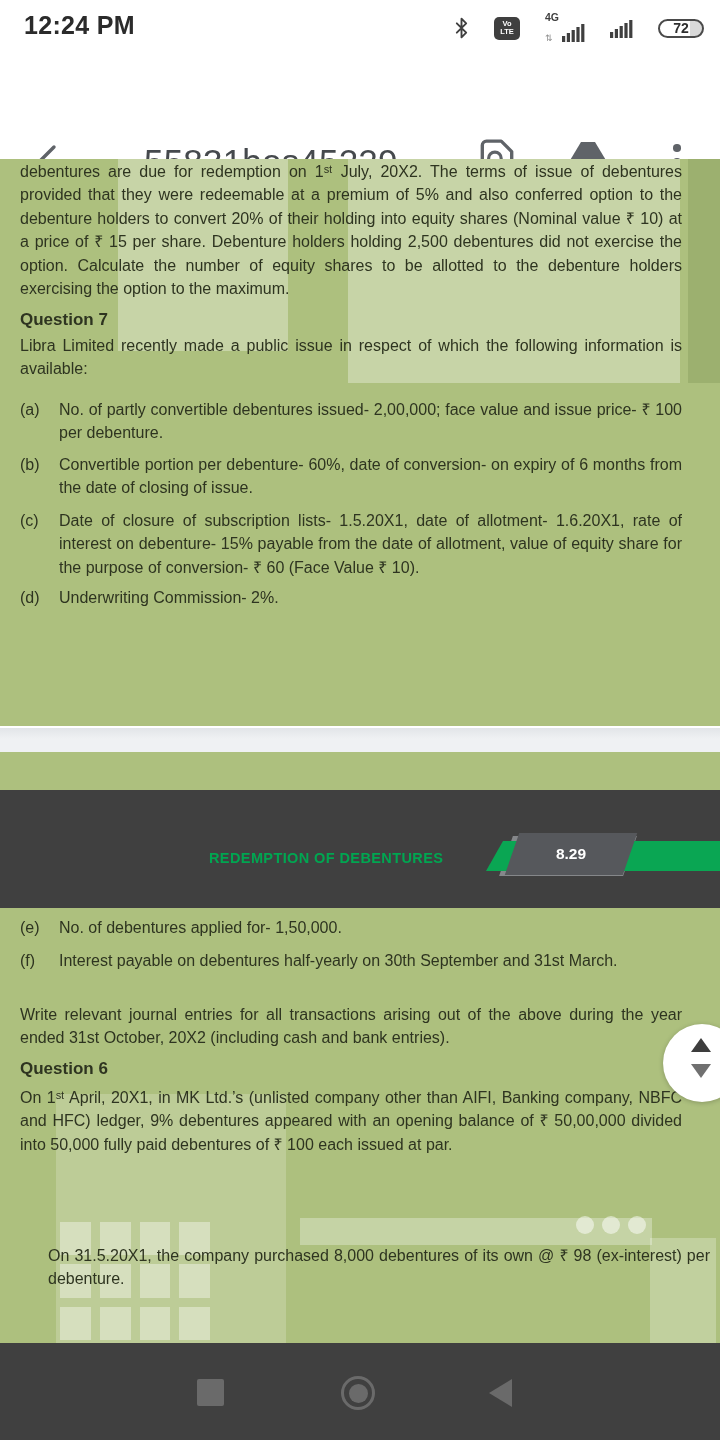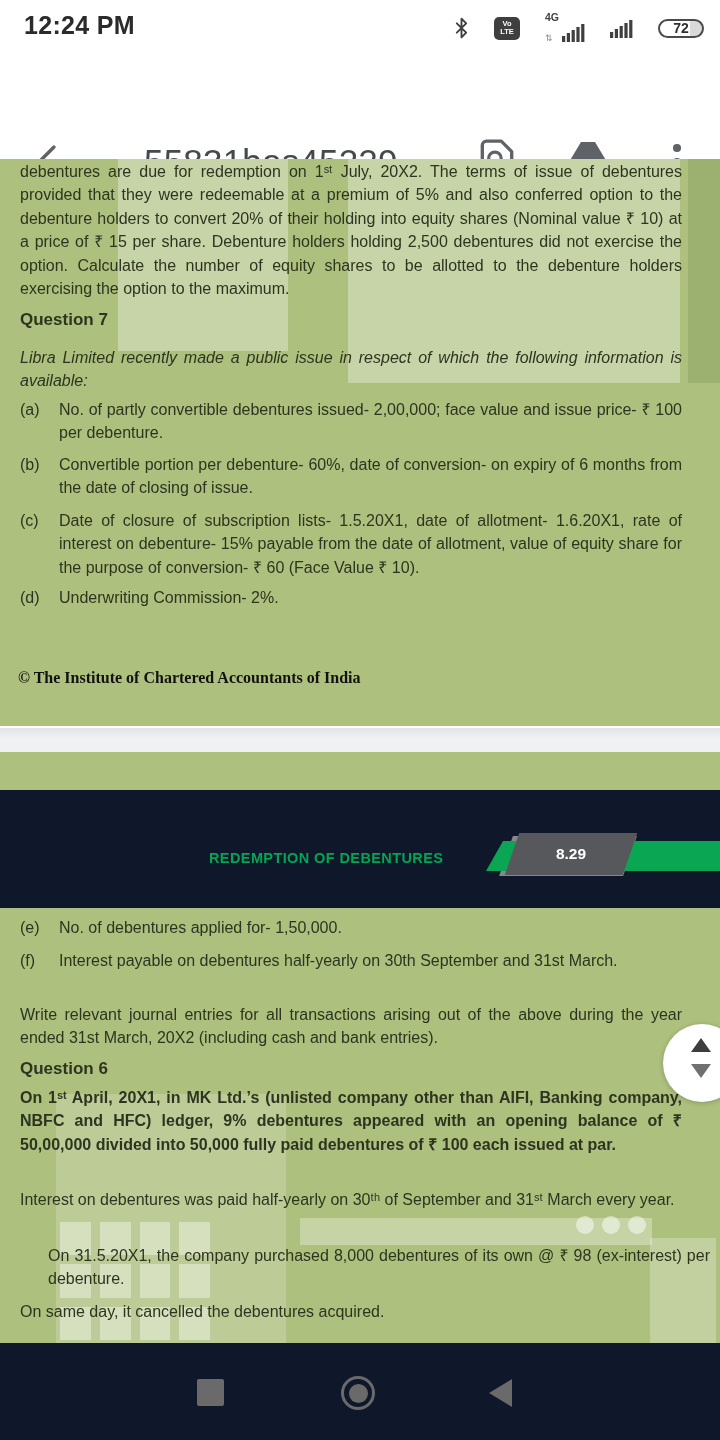--- a/index.html
+++ b/index.html
@@ -1,16 +1,16 @@
 <!DOCTYPE html>
 <html><head>
 <meta charset="utf-8">
 <style>
   html,body{margin:0;padding:0;background:#fff;}
-  .screen{position:relative;width:720px;height:1440px;overflow:hidden;background:#0f172a;
+  .screen{position:relative;width:720px;height:1440px;overflow:hidden;background:#404040;
           font-family:"Liberation Sans",sans-serif;color:#2e3420;}
   
   .status-bar{position:absolute;left:0;top:0;width:720px;height:56px;background:#fff;}
   .time{position:absolute;left:24px;top:11px;font-size:25px;font-weight:700;color:#2b2b2b;letter-spacing:.3px;}
   .status-right{position:absolute;right:16px;top:10px;height:36px;display:flex;align-items:center;gap:25px;}
   .volte{width:26px;height:23px;background:#3f3f3f;border-radius:5px;color:#fff;display:flex;flex-direction:column;
          align-items:center;justify-content:center;font-size:7.5px;font-weight:700;line-height:8.5px;}
   .sig4g{position:relative;width:40px;height:30px;}
   .sig4g .net{position:absolute;left:0;top:-2px;font-size:10.5px;font-weight:700;color:#3f3f3f;}
   .sig4g .arrows{position:absolute;left:0;bottom:0;font-size:9px;color:#8f8f8f;letter-spacing:-1px;}
@@ -129,40 +129,39 @@
       </div>
   </div>
 
   <div class="page1">
     <div class="wm" style="left:118px;top:0;width:170px;height:192px;"></div>
     <div class="wm" style="left:348px;top:0;width:332px;height:224px;"></div>
     <div class="wm-dark" style="left:688px;top:0;width:32px;height:224px;"></div>
 
     <div class="para" style="top:1px;">debentures are due for redemption on 1ˢᵗ July, 20X2. The terms of issue of debentures provided that they were redeemable at a premium of 5% and also conferred option to the debenture holders to convert 20% of their holding into equity shares (Nominal value ₹ 10) at a price of ₹ 15 per share. Debenture holders holding 2,500 debentures did not exercise the option. Calculate the number of equity shares to be allotted to the debenture holders exercising the option to the maximum.</div>
     <div class="heading" style="top:151px;">Question 7</div>
-    <div class="para" style="top:187px;font-style:italic;">Libra Limited recently made a public issue in respect of which the following information is available:</div>
+    <div class="para" style="top:175px;">Libra Limited recently made a public issue in respect of which the following information is available:</div>
 
     <div class="list-item" style="top:239px;">
       <span class="lab">(a)</span>
       <span class="txt">No. of partly convertible debentures issued- 2,00,000; face value and issue price- ₹ 100 per debenture.</span>
     </div>
     <div class="list-item" style="top:294px;">
       <span class="lab">(b)</span>
       <span class="txt">Convertible portion per debenture- 60%, date of conversion- on expiry of 6 months from the date of closing of issue.</span>
     </div>
     <div class="list-item" style="top:350px;">
       <span class="lab">(c)</span>
       <span class="txt">Date of closure of subscription lists- 1.5.20X1, date of allotment- 1.6.20X1, rate of interest on debenture- 15% payable from the date of allotment, value of equity share for the purpose of conversion- ₹ 60 (Face Value ₹ 10).</span>
     </div>
     <div class="list-item" style="top:427px;">
       <span class="lab">(d)</span>
       <span class="txt">Underwriting Commission- 2%.</span>
     </div>
 
-    <div class="copyright" style="top:510px;">© The Institute of Chartered Accountants of India</div>
   </div>
 
   <div class="page-gap"></div>
 
   <div class="chap-title">REDEMPTION OF DEBENTURES</div>
   <div class="page-tag-shadow"></div>
   <div class="ribbon"></div>
   <div class="page-tag"></div>
   <div class="page-tag-text">8.29</div>
 
@@ -190,26 +189,24 @@
 
     <div class="list-item" style="top:8px;">
       <span class="lab">(e)</span>
       <span class="txt">No. of debentures applied for- 1,50,000.</span>
     </div>
     <div class="list-item" style="top:41px;">
       <span class="lab">(f)</span>
       <span class="txt">Interest payable on debentures half-yearly on 30th September and 31st March.</span>
     </div>
 
-    <div class="para" style="top:95px;">Write relevant journal entries for all transactions arising out of the above during the year ended 31st March, 20X2 (including cash and bank entries).</div>
+    <div class="para" style="top:95px;">Write relevant journal entries for all transactions arising out of the above during the year ended 31st October, 20X2 (including cash and bank entries).</div>
     <div class="heading" style="top:151px;">Question 6</div>
-    <div class="para" style="top:178px;font-weight:bold;">On 1ˢᵗ April, 20X1, in MK Ltd.’s (unlisted company other than AIFI, Banking company, NBFC and HFC) ledger, 9% debentures appeared with an opening balance of ₹ 50,00,000 divided into 50,000 fully paid debentures of ₹ 100 each issued at par.</div>
-    <div class="para" style="top:280px;">Interest on debentures was paid half-yearly on 30ᵗʰ of September and 31ˢᵗ March every year.</div>
+    <div class="para" style="top:178px;">On 1ˢᵗ April, 20X1, in MK Ltd.’s (unlisted company other than AIFI, Banking company, NBFC and HFC) ledger, 9% debentures appeared with an opening balance of ₹ 50,00,000 divided into 50,000 fully paid debentures of ₹ 100 each issued at par.</div>
     <div class="para" style="top:336px;margin-left:28px;">On 31.5.20X1, the company purchased 8,000 debentures of its own @ ₹ 98 (ex-interest) per debenture.</div>
-    <div class="para" style="top:392px;">On same day, it cancelled the debentures acquired.</div>
   </div>
 
   <div class="scroller">
     <div class="up"></div>
     <div class="down"></div>
   </div>
 
   <div class="nav-square"></div>
   <div class="nav-home">
       <i></i>

